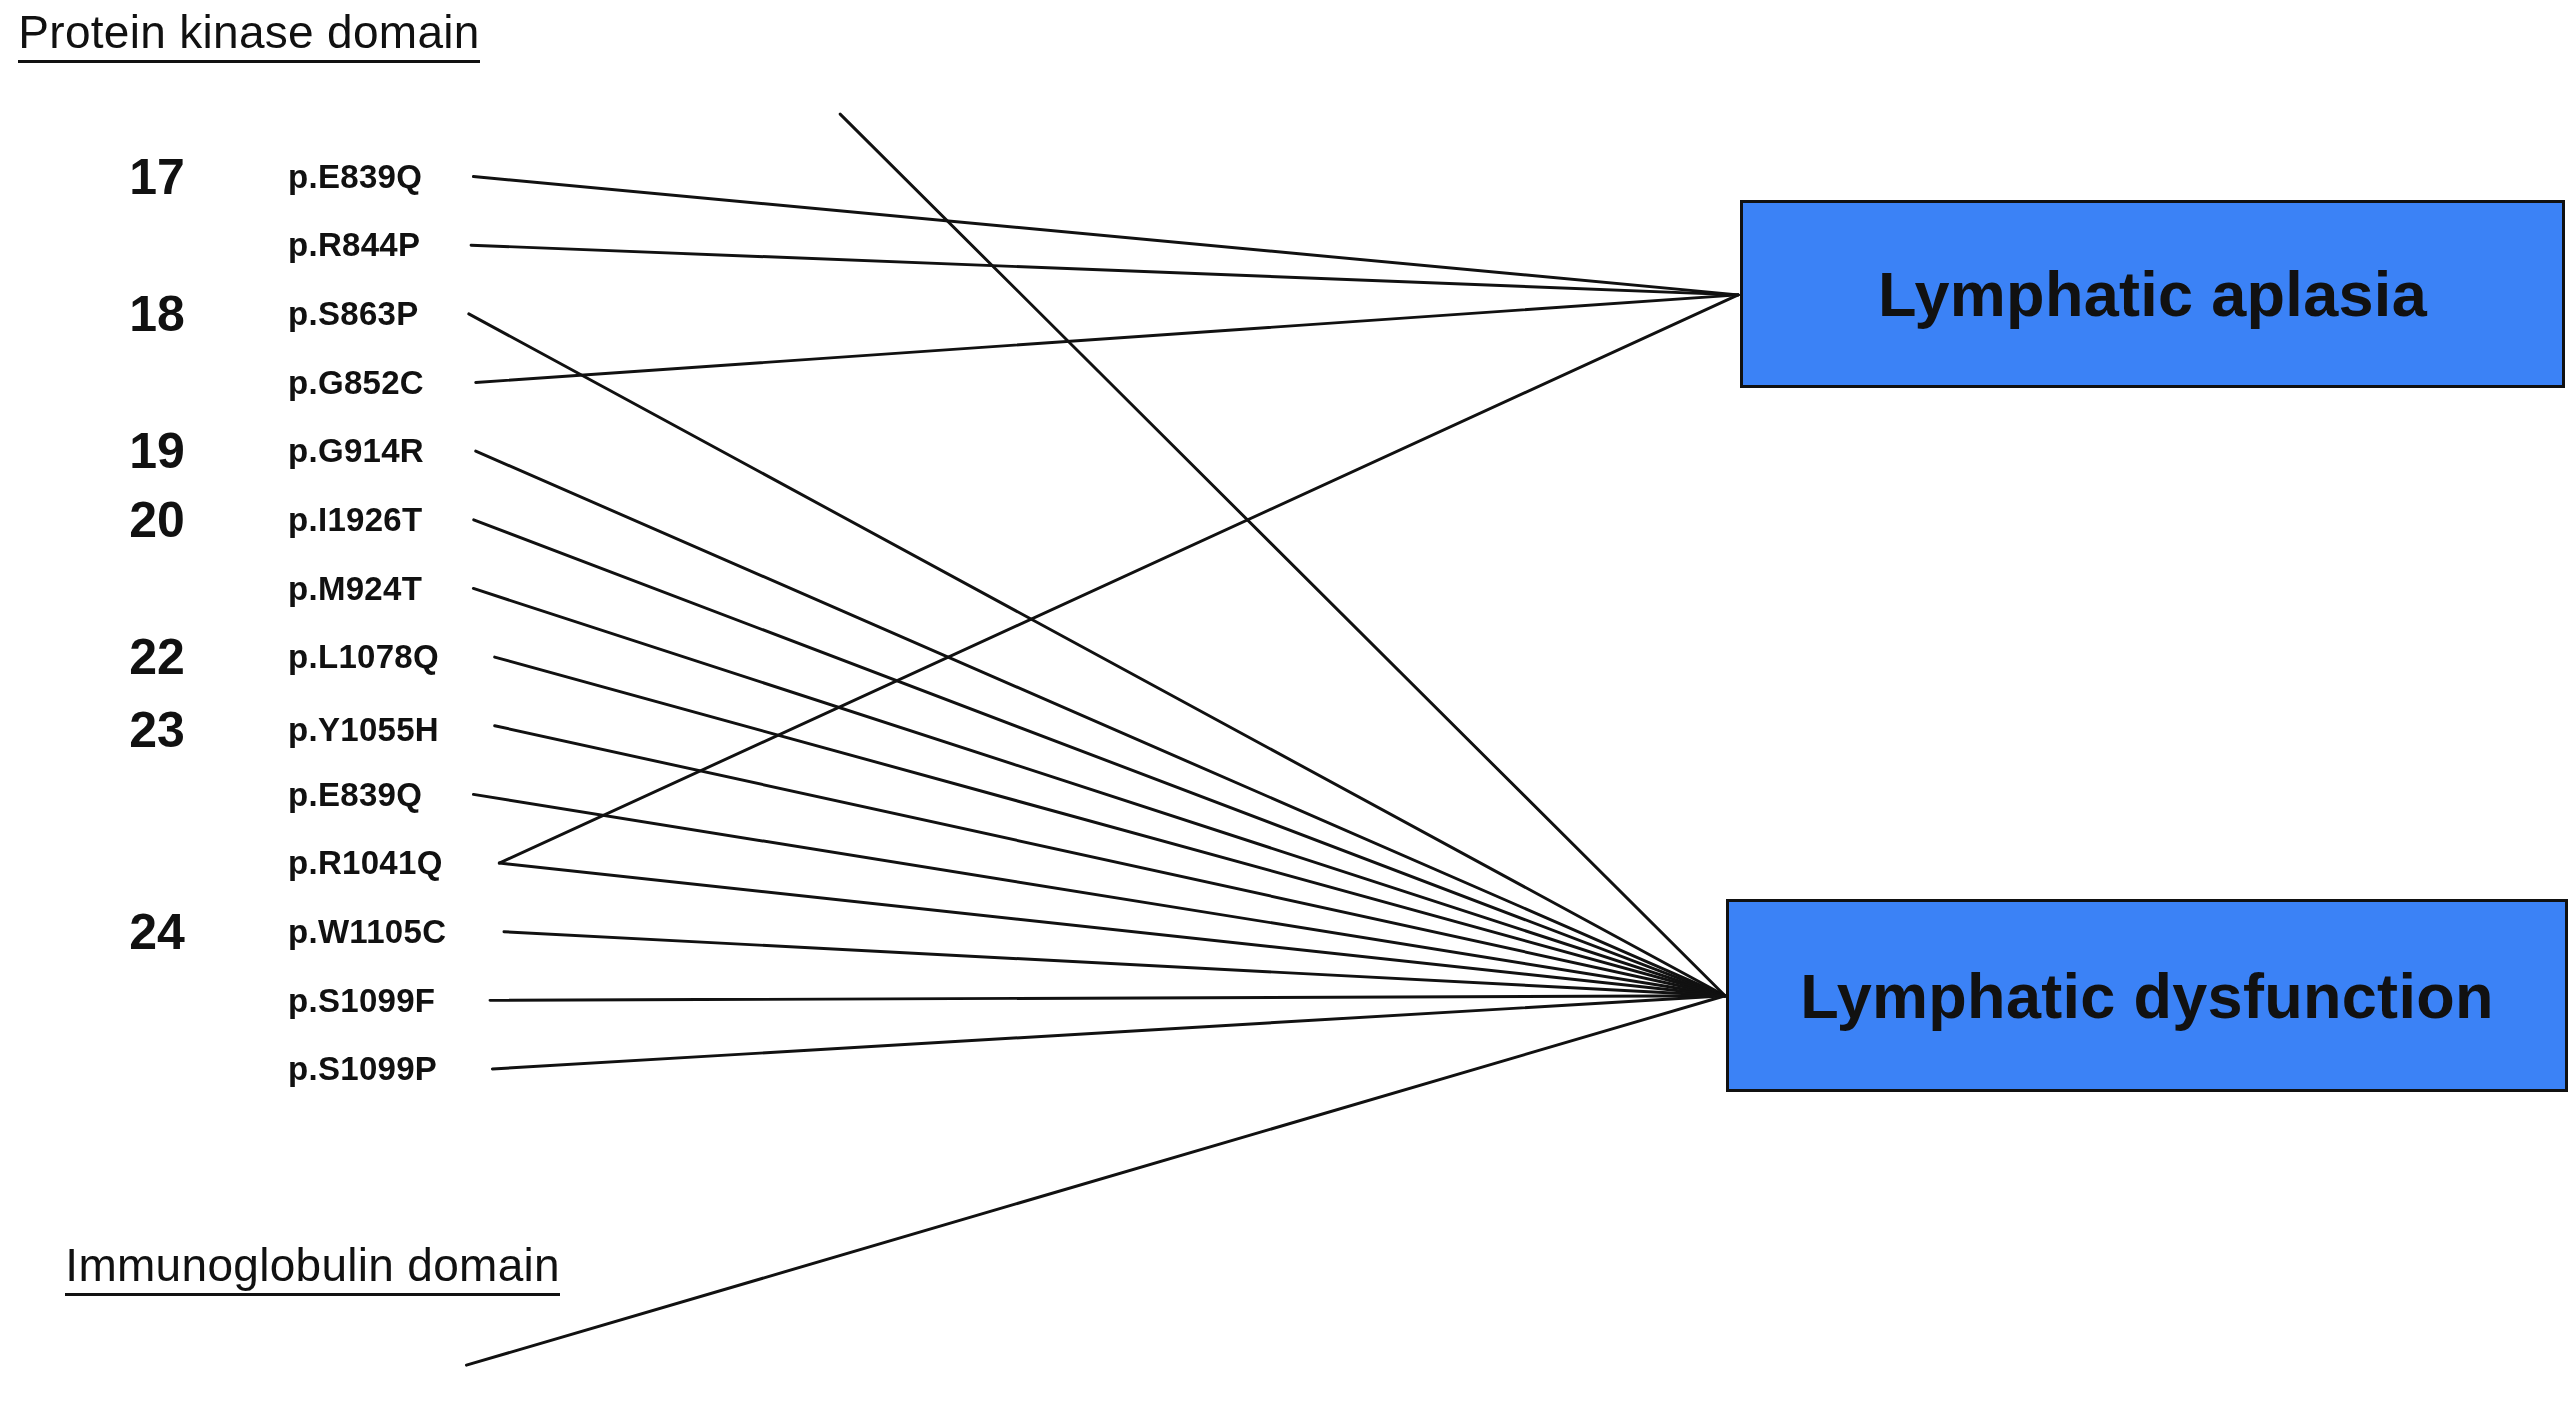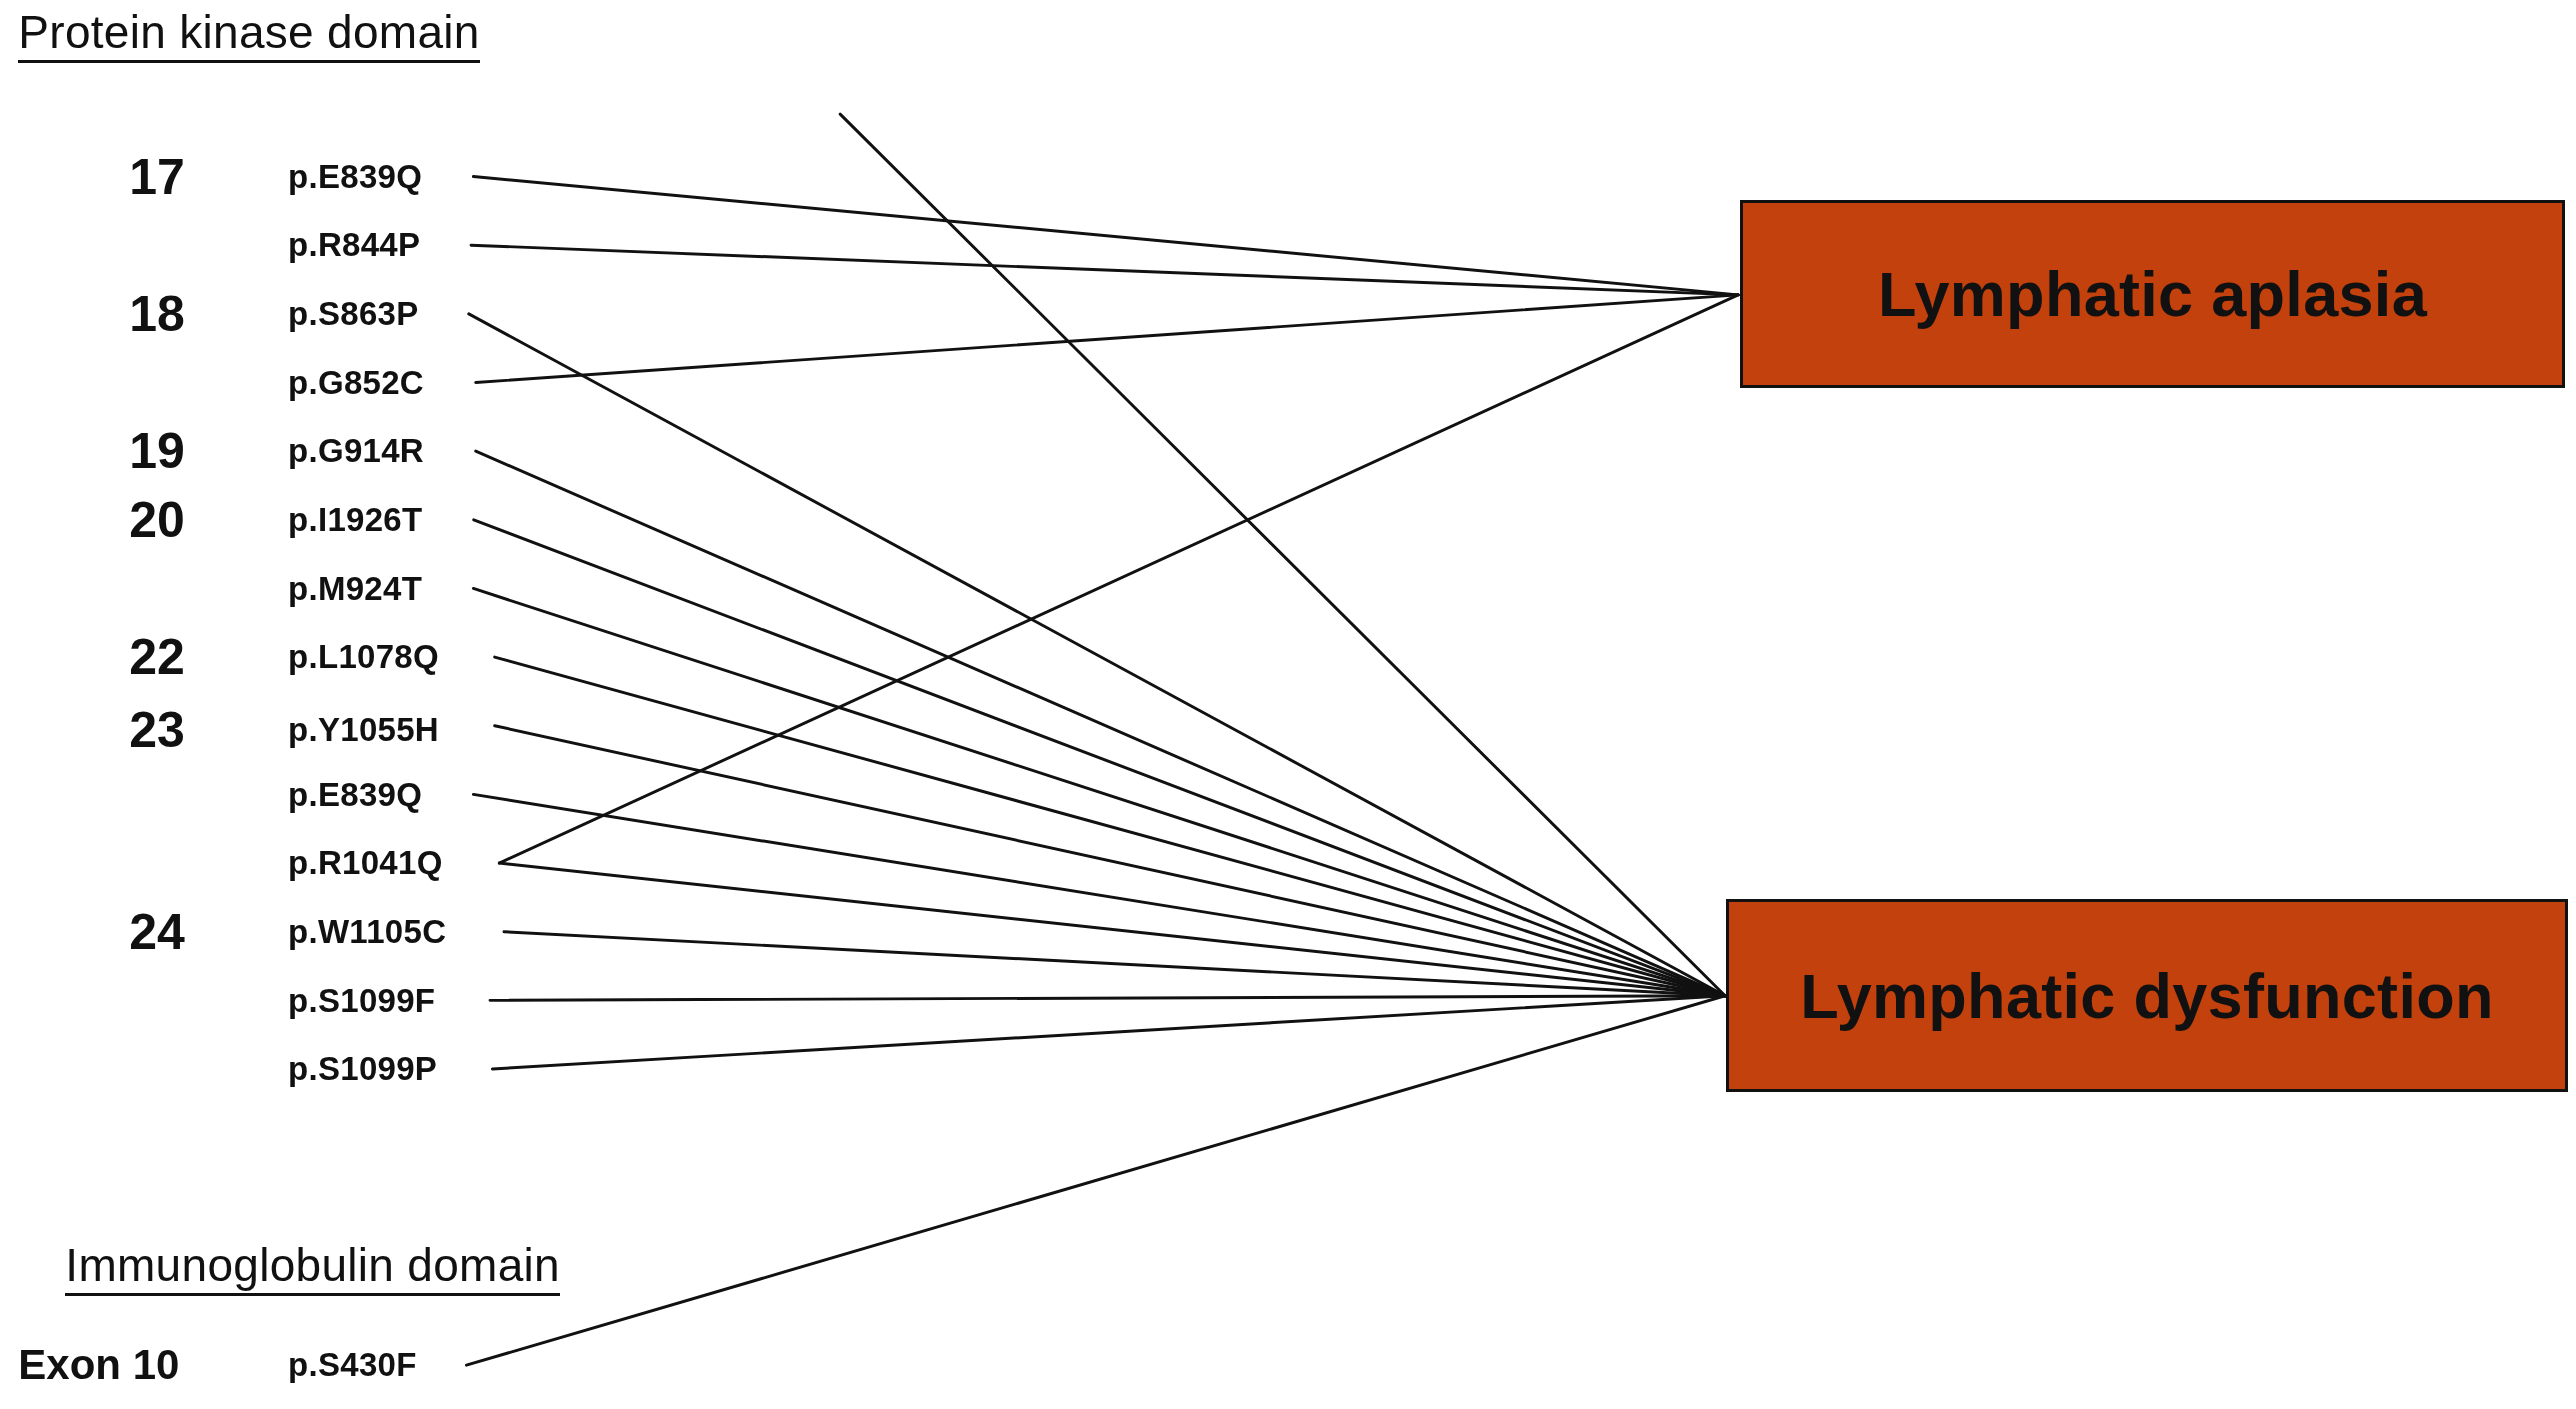--- a/index.html
+++ b/index.html
@@ -85,21 +85,21 @@
     left: 18.3px;
     top: 50%;
     transform: translateY(-50%);
     font-size: 42px;
     font-weight: 700;
     white-space: nowrap;
   }
   .outcome {
     position: absolute;
     border: 3.9px solid #111111;
-    background: #c2410c;
+    background: #3b82f6;
     display: flex;
     align-items: center;
     justify-content: center;
     font-size: 63px;
     font-weight: 700;
     white-space: nowrap;
     letter-spacing: 0.3px;
     z-index: 1;
   }
   #outcome-aplasia {
@@ -206,24 +206,20 @@
   </div>
 
   <div class="row" style="top: 1035px;">
     <span class="exon-num"></span>
     <span class="mut">p.S1099P</span>
   </div>
 </div>
 
   <div class="section-header" id="ig-header">Immunoglobulin domain</div>
 
-  <div id="exon10-row">
-    <span id="exon10-label">Exon 10</span>
-    <span class="mut" id="s430f-label">p.S430F</span>
-  </div>
 
   <div class="outcome" id="outcome-aplasia">
     <span>Lymphatic aplasia</span>
   </div>
 
   <div class="outcome" id="outcome-dysfunction">
     <span>Lymphatic dysfunction</span>
   </div>
 
 </div>

